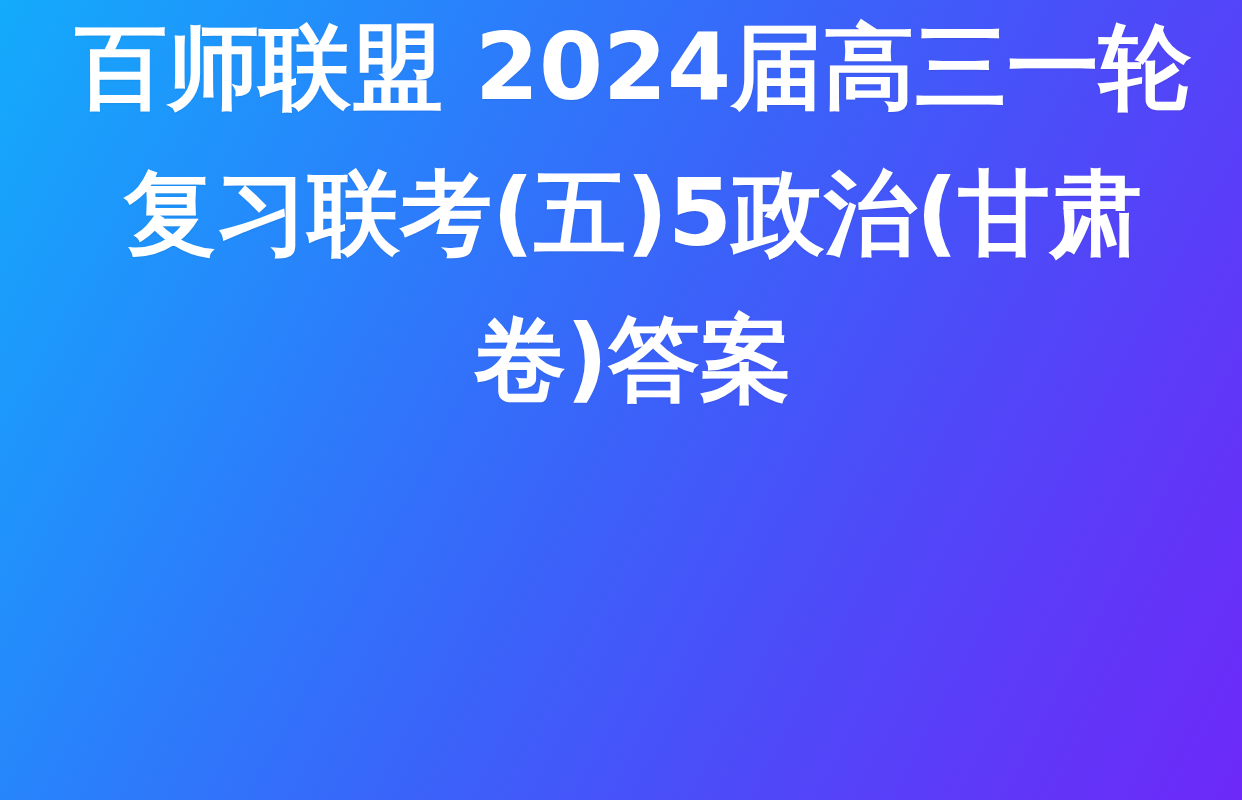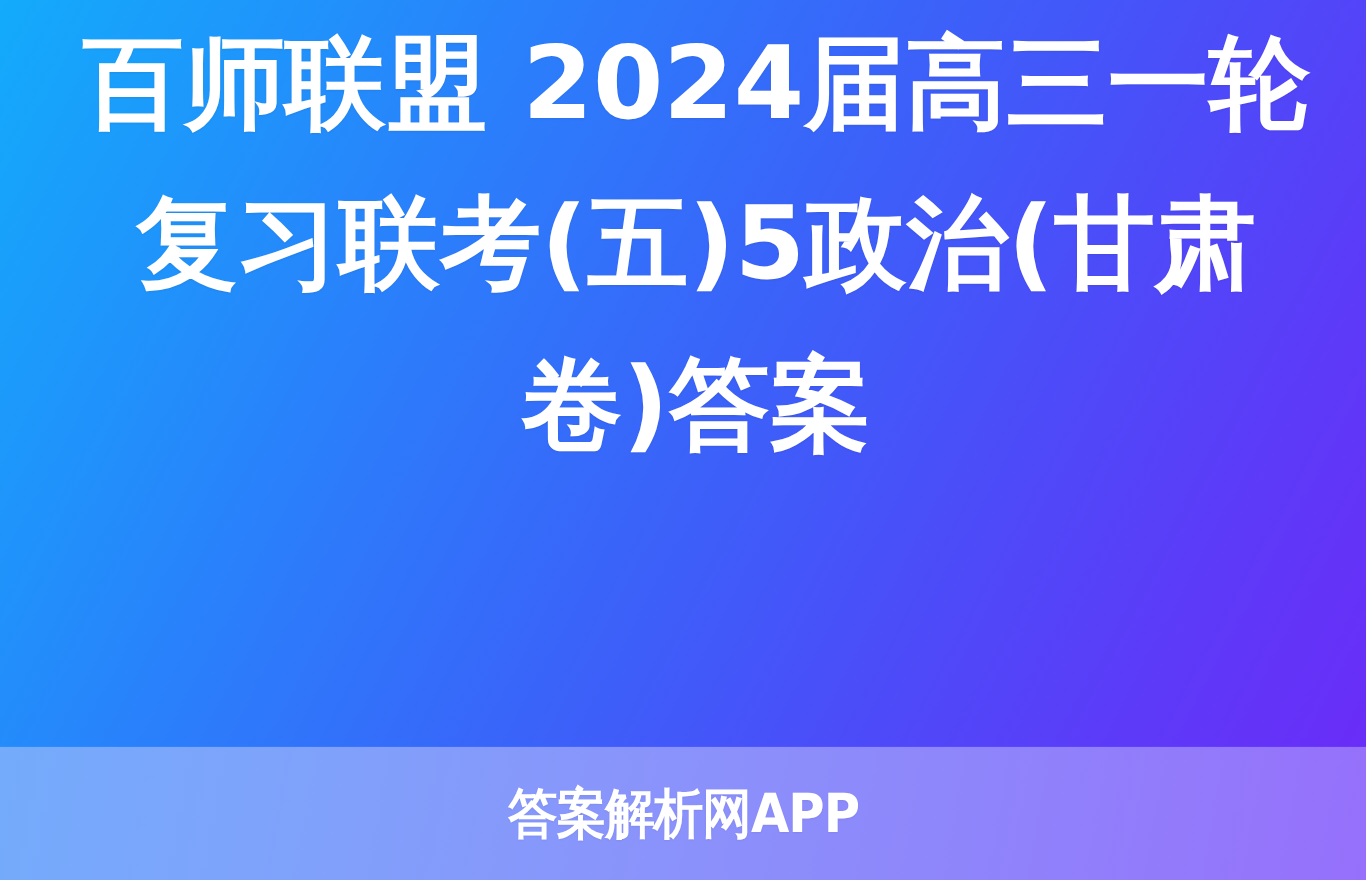--- a/index.html
+++ b/index.html
@@ -31,21 +31,21 @@
                 #3a63f9 50%,
                 #4a4ef9 66%,
                 #5c3bf8 82%,
                 #6d29f8 100%);
   }
 
   
   #title-block {
     position: absolute;
     left: 0;
-    top: 8px;
+    top: 0;
     width: 1242px;
     height: 487px;
     display: flex;
     flex-direction: column;
     align-items: center;
     justify-content: center;
     box-sizing: border-box;
     padding: 0 36px 60px 60px;
   }
 
@@ -98,17 +98,14 @@
 <body>
 
 <div id="poster">
 
   <div id="backdrop"></div>
 
   <div id="title-block">
     <h1 id="poster-title">百师联盟 2024届高三一轮复习联考(五)5政治(甘肃卷)答案</h1>
   </div>
 
-  <div id="footer-band">
-    <div id="footer-brand">答案解析网APP</div>
-  </div>
 
 </div>
 
 </body></html>

